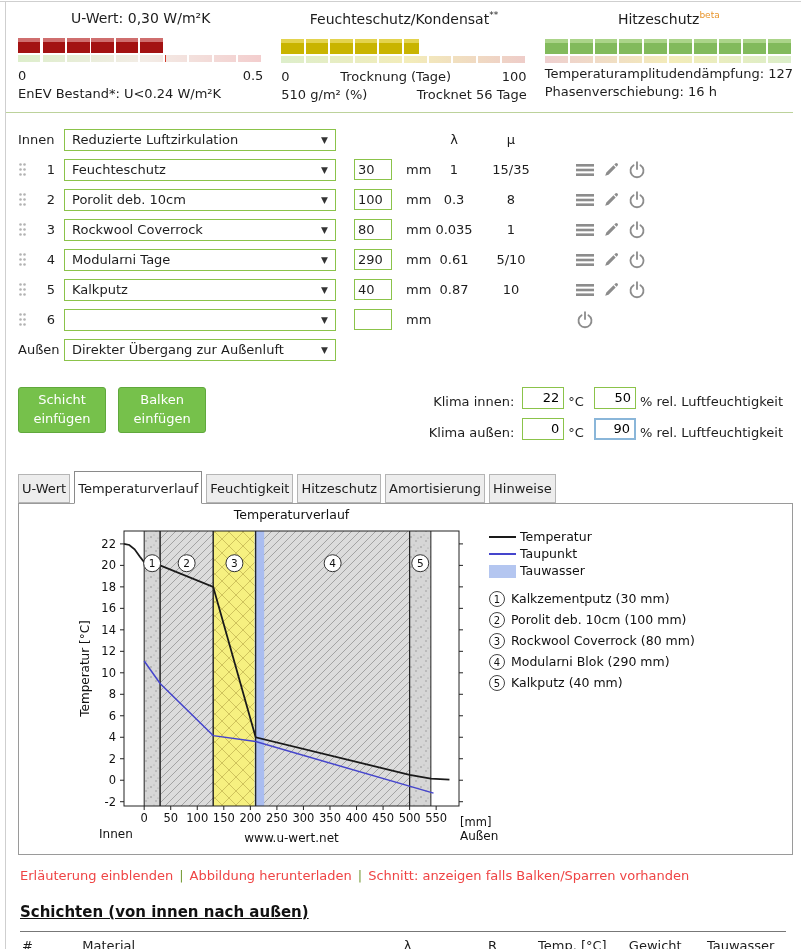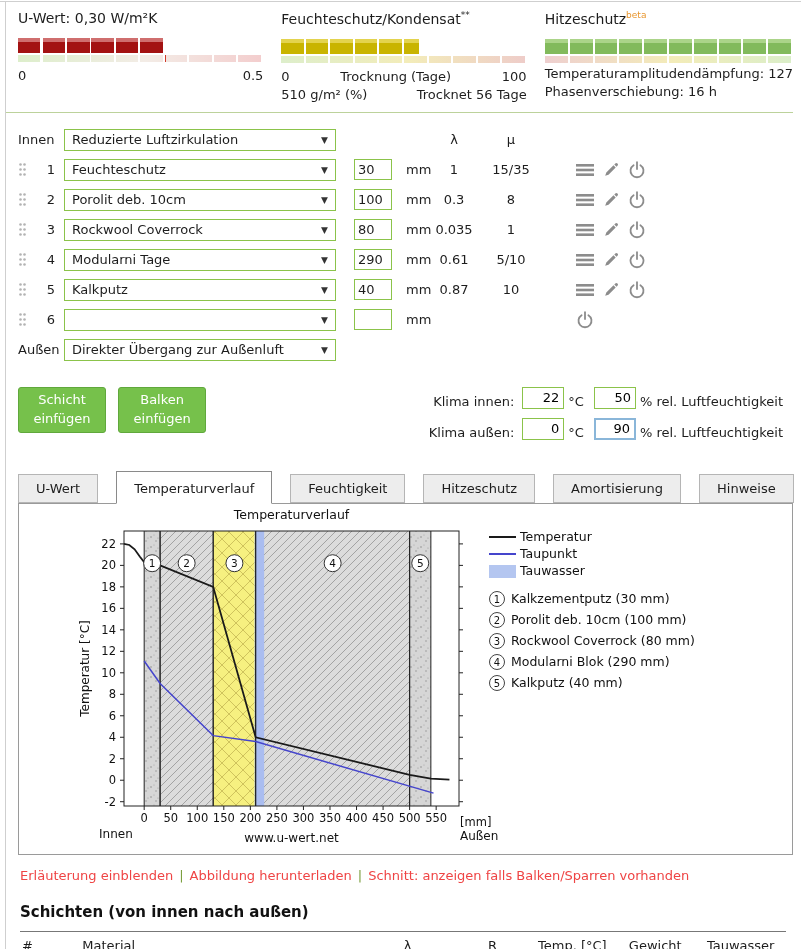--- a/index.html
+++ b/index.html
@@ -9,21 +9,21 @@
     background:#fff; color:#1d1d1d;
     font-family:"DejaVu Sans","Liberation Sans",sans-serif; font-size:13px;
   }
   .page-top-line { position:absolute; top:1px; left:0; width:100%; height:1px; background:#cfcfcf; }
   .page-left-line { position:absolute; top:2px; left:5px; width:1px; height:947px; background:#cfcfcf; }
   .content { position:absolute; left:6px; top:2px; width:795px; }
 
   
   .panels { display:flex; gap:18px; padding:6px 8px 0 12px; }
   .panel { flex:1; }
-  .panel-title { font-size:14px; margin:2px 0 12px; white-space:nowrap; }
+  .panel-title { font-size:14px; margin:2px 0 12px; white-space:nowrap;text-align:center; }
   .sup { font-size:9px; vertical-align:super; }
   .sup-beta { color:#e8962e; }
   .bigbar { height:15px; position:relative; background:#fff; }
   .bigbar .fill { height:100%; position:relative; }
   .segments::after { content:""; position:absolute; inset:0;
     background:repeating-linear-gradient(90deg, rgba(255,255,255,0) 0, rgba(255,255,255,0) calc(10% - 2px), #fff calc(10% - 2px), #fff 10%); }
   .thinbar { height:7px; margin-top:2px; position:relative; }
   .thinbar .marker { position:absolute; top:0; bottom:0; width:3px; }
   .scale-row { display:flex; justify-content:space-between; margin-top:6px; }
   .note { margin-top:3px; white-space:nowrap; }
@@ -59,32 +59,32 @@
   .klima-row { display:flex; align-items:flex-end; justify-content:flex-end; margin-bottom:9px; }
   .klima-row .klabel { margin-right:8px; }
   .kinput { width:42px; height:22px; border:1px solid #8bc34a; text-align:right;
             font:13px "DejaVu Sans","Liberation Sans",sans-serif; padding:0 4px; margin-right:4px; }
   .kinput.blue { border:2px solid #8ab6d9; }
   .kunit { margin-right:10px; }
   .kunit-long { margin-right:0; }
 
   
   .tabs { display:flex; align-items:flex-end; margin:20px 0 0 12px; position:relative; z-index:2; }
-  .tab { background:#ededed; border:1px solid #b5b5b5; padding:6px 17px; margin-right:18px;
+  .tab { background:#ededed; border:1px solid #b5b5b5; padding:6px 3px; margin-right:4px;
          cursor:pointer; white-space:nowrap; }
   .tab.active { background:#fff; border-color:#8a8a8a; border-bottom-color:#fff;
                 padding-top:9px; padding-bottom:7px; margin-bottom:-1px; }
   .tabbox { border:1px solid #9a9a9a; background:#fff; margin:0 8px 0 12px;
             height:352px; position:relative; z-index:1; }
 
   
   .links { margin:13px 0 0 14px; color:#7a9e3d; }
   .links a { color:#ef4444; text-decoration:none; cursor:pointer; }
   .links .div { margin:0 6px; }
-  h3.schichten { font-size:15px; margin:20px 0 10px 14px; color:#111; }
+  h3.schichten { font-size:15px; margin:20px 0 10px 14px; color:#111;text-decoration:underline; }
   table.sch { border-collapse:collapse; margin-left:14px; width:766px; font-size:13px; }
   table.sch th { font-weight:normal; padding:3px 2px; }
   .sch thead tr:first-child th { border-top:1px solid #777; padding-top:6px; }
   .c { text-align:center; } .l { text-align:left; }
 
   svg text { font-family:"DejaVu Sans","Liberation Sans",sans-serif; }
 </style>
 </head>
 <body>
 
@@ -129,20 +129,21 @@
       <div class="bigbar segments" id="bar-uwert">
           <div class="fill" style="width: 60%; background: linear-gradient(rgb(207, 110, 110) 0px, rgb(207, 110, 110) 26%, rgb(163, 18, 18) 26%, rgb(163, 18, 18) 100%);"></div>
         </div>
       <div class="thinbar segments" id="strip-uwert" style="background: linear-gradient(to right, rgb(221, 238, 203) 0%, rgb(243, 236, 230) 52%, rgb(243, 205, 205) 100%);">
           <div class="marker" id="marker-uwert" style="left: calc(60% - 2px); background: rgb(208, 58, 42);"></div>
         </div>
       <div class="scale-row">
         <span>0</span>
         <span>0.5</span>
       </div>
+      <div class="note">EnEV Bestand*: U&lt;0.24 W/m²K</div>
     </div>
 
     <div class="panel">
       <div class="panel-title"><span>Feuchteschutz/Kondensat</span><span class="sup">**</span></div>
       <div class="bigbar segments" id="bar-feuchte">
           <div class="fill" style="width: 56%; background: linear-gradient(rgb(227, 211, 78) 0px, rgb(227, 211, 78) 26%, rgb(201, 180, 0) 26%, rgb(201, 180, 0) 100%);"></div>
         </div>
       <div class="thinbar segments" id="strip-feuchte" style="background: linear-gradient(to right, rgb(221, 238, 203) 0%, rgb(243, 236, 185) 52%, rgb(238, 204, 201) 100%);"></div>
       <div class="scale-row">
         <span>0</span>

